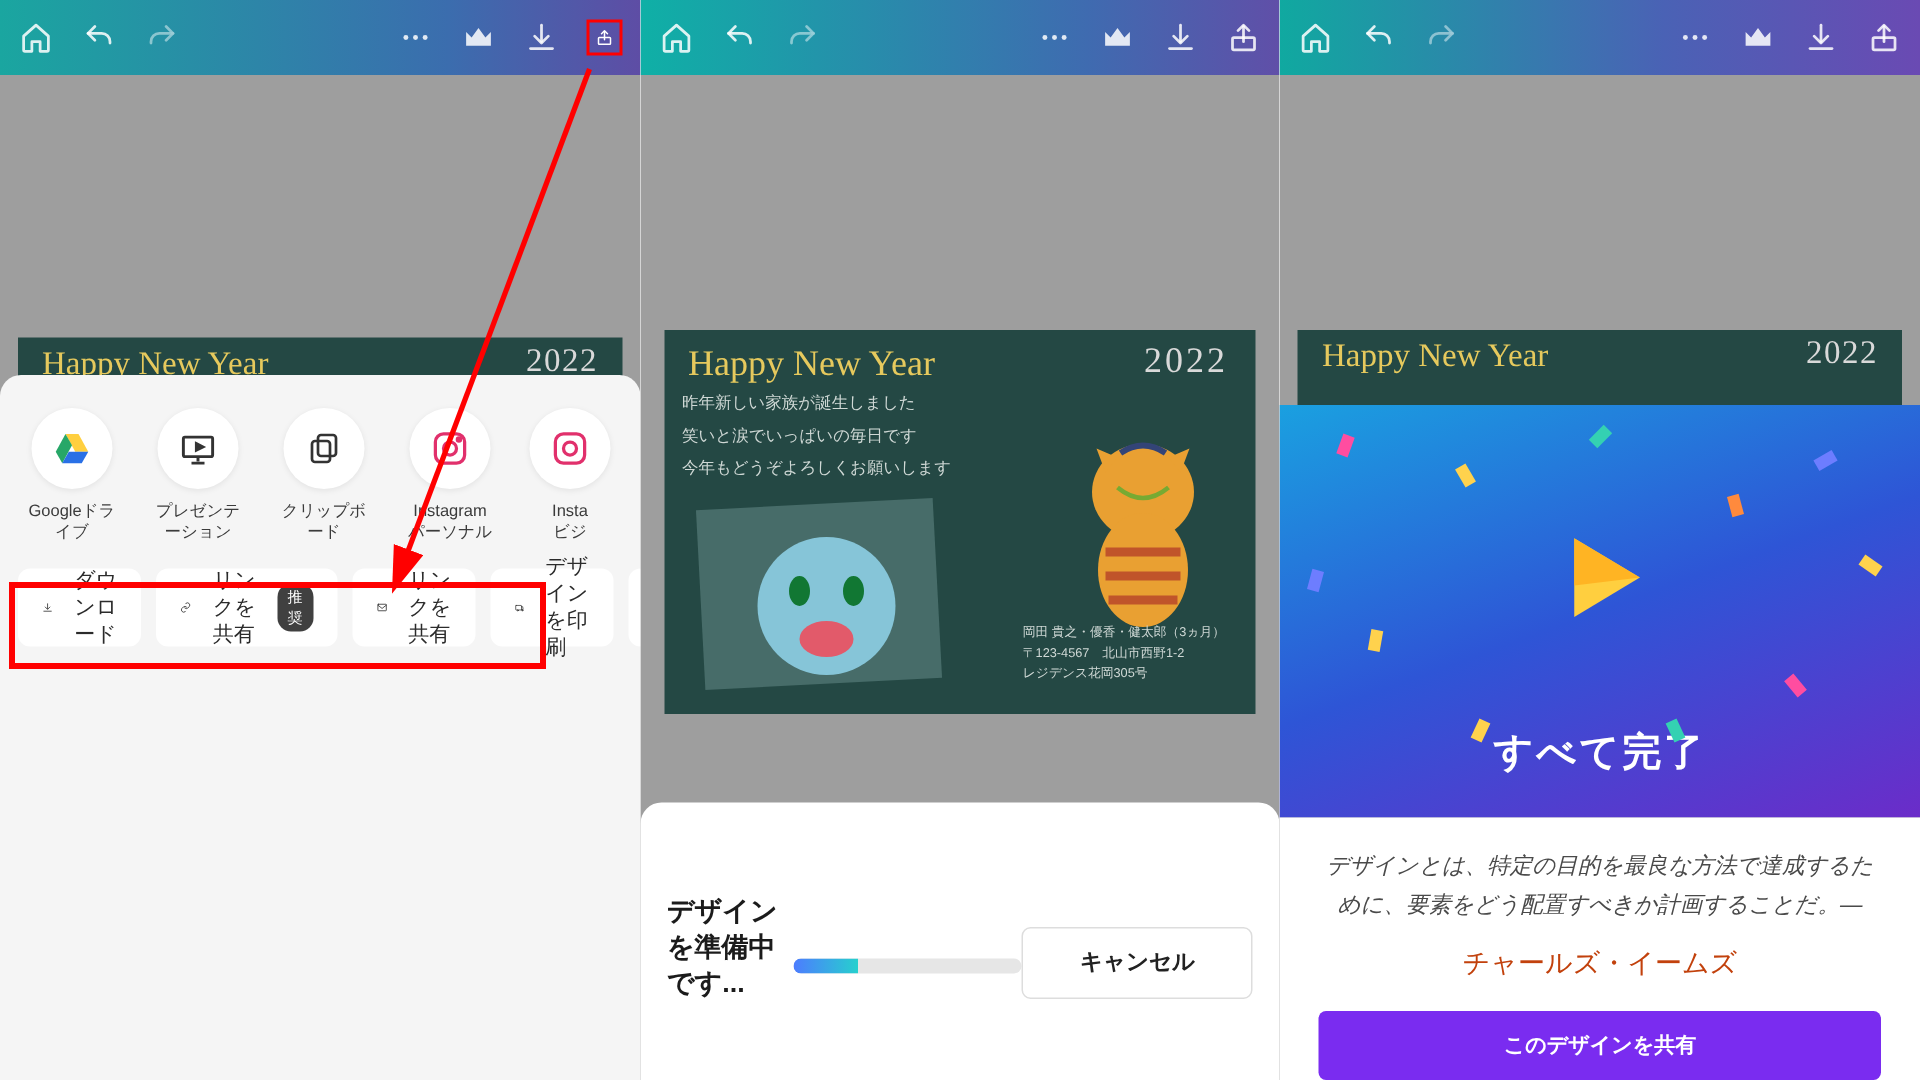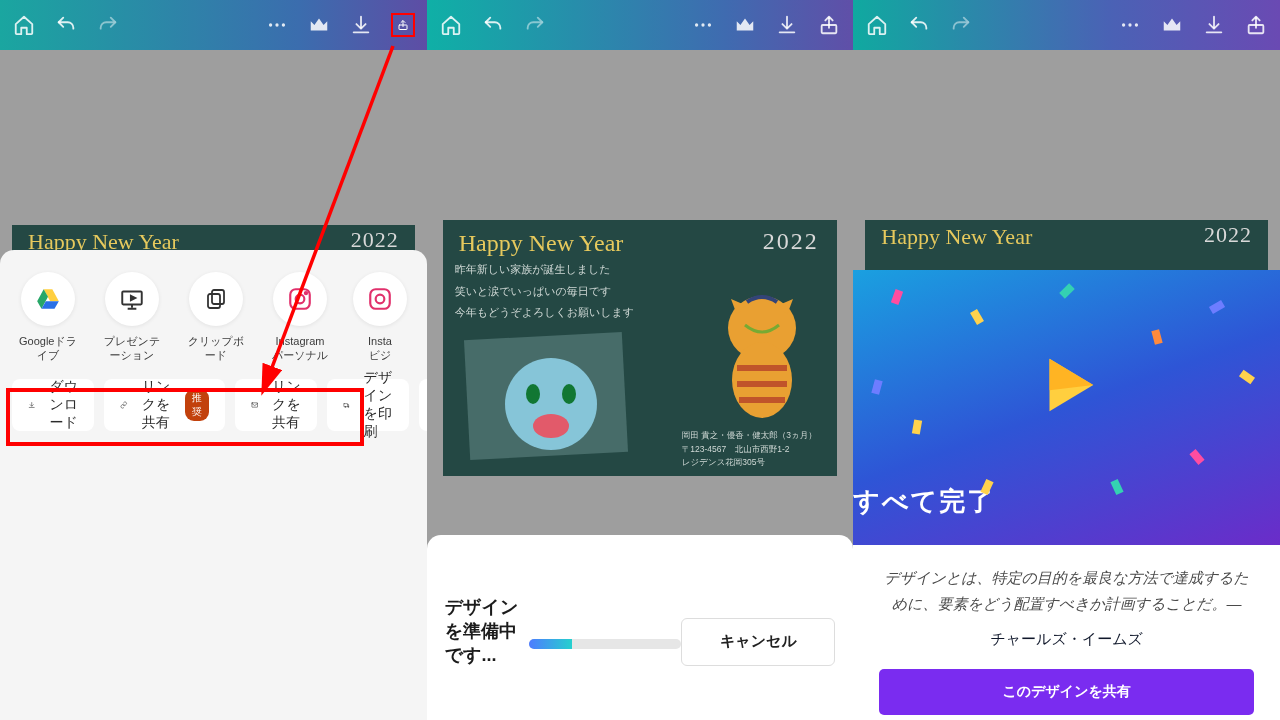--- a/index.html
+++ b/index.html
@@ -15,41 +15,41 @@
   .spacer { flex:1; }
   .canvas-bg { background:#9e9e9e; position:absolute; top:50px; left:0; right:0; bottom:0; }
   
   .sheet1 { position:absolute; left:0; right:0; bottom:0; height:470px; background:#f5f5f5; border-top-left-radius:14px; border-top-right-radius:14px; padding:18px 0 0 0; overflow:hidden;}
   .appsrow { display:flex; gap:0; padding:4px 6px 10px 6px; overflow:hidden; }
   .appitem { width:84px; display:flex; flex-direction:column; align-items:center; gap:8px; flex:0 0 auto; }
   .appitem .circ { width:54px; height:54px; border-radius:50%; background:#ffffff; display:flex; align-items:center; justify-content:center; box-shadow:0 1px 4px rgba(0,0,0,0.08);}
   .appitem .lbl { font-size:11px; color:#3b3b3b; text-align:center; line-height:1.3; white-space:pre; }
   .optlist { padding:6px 12px 0 12px; display:flex; flex-direction:row; gap:10px; }
   .optitem { background:#fff; border-radius:8px; height:52px; display:flex; align-items:center; padding:0 16px; gap:14px; font-size:14px; color:#2b2b2b; }
-  .badge { background:#c2410c; color:#fff; font-size:10px; padding:2px 7px; border-radius:9px; margin-left:auto; }
+  .badge { background:#404040; color:#fff; font-size:10px; padding:2px 7px; border-radius:9px; margin-left:auto; }
   .optitem svg { width:22px; height:22px; fill:none; stroke:#333; stroke-width:1.8; stroke-linecap:round; stroke-linejoin:round; }
   .highlight-box { position:absolute; border:4px solid #ff0000; pointer-events:none; }
   .card { position:absolute; background:#244844; border-radius:0; }
   .card .title { font-family: cursive; color:#e6c95d; font-size:24px; padding:10px 16px 0 16px; }
   .card .year { position:absolute; top:8px; right:18px; color:#d9d9d9; font-size:24px; letter-spacing:2px; font-family:serif;}
   .card .msg { color:#cfd8d5; font-size:11px; padding:4px 12px; line-height:1.6; }
   
   .sheet2 { position:absolute; left:0; right:0; bottom:0; height:185px; background:#fff; border-top-left-radius:14px; border-top-right-radius:14px; padding:24px 18px 18px 18px; display:flex; flex-direction:row; align-items:center; }
   .sheet2 .hd { font-size:18px; font-weight:700; color:#1b1b1b; }
   .progress { width:92%; height:10px; border-radius:6px; background:#e6e6e6; margin-top:26px; overflow:hidden; }
   .progress .fill { height:100%; width:28%; background:linear-gradient(90deg,#4d7cff,#26d0ce); }
   .btn-cancel { width:92%; height:48px; margin-top:22px; border-radius:6px; background:#fff; border:1px solid #ddd; font-size:15px; font-weight:600; color:#222; }
   
-  .celebrate { position:absolute; left:0; right:0; top:270px; height:275px; background:linear-gradient(160deg,#1aa0e0 0%, #2e55d6 50%, #6b2cc9 100%); display:flex; flex-direction:column; align-items:flex-start; justify-content:flex-end; color:#fff; padding-bottom:26px;}
+  .celebrate { position:absolute; left:0; right:0; top:270px; height:275px; background:linear-gradient(160deg,#1aa0e0 0%, #2e55d6 50%, #6b2cc9 100%); display:flex; flex-direction:column; align-items:center; justify-content:flex-end; color:#fff; padding-bottom:26px;}
   .celebrate .bigtext { font-size:26px; font-weight:700; letter-spacing:2px; }
   .confetti { position:absolute; inset:0; }
   .conf { position:absolute; width:8px; height:14px; }
   .sheet3 { position:absolute; left:0; right:0; bottom:0; top:545px; background:#fff; display:flex; flex-direction:column; align-items:center; padding:20px 26px 0 26px; gap:14px; }
   .quote { font-size:15px; color:#4a4a4a; font-style:italic; text-align:center; line-height:1.7; }
-  .author { font-size:15px; color:#0f172a; text-align:left; }
+  .author { font-size:18px; color:#c2410c; text-align:left; }
   .btn-share { width:100%; height:46px; margin-top:6px; border:none; border-radius:5px; background:#7a2cf0; color:#fff; font-size:14px; font-weight:600; }
   .arrow-line { position:absolute; pointer-events:none; }
   .peek-card { position:absolute; top:225px; left:12px; right:12px; height:32px; background:#244844; overflow:hidden;}
   .peek-card .t { font-family:cursive; color:#e6c95d; font-size:22px; padding:4px 16px 0 16px;}
   .peek-card .y { position:absolute; top:2px; right:16px; color:#d9d9d9; font-size:22px; font-family:serif; letter-spacing:1px;}
   .tiger { position:absolute; }
   .playicon { width:70px; height:70px; position:absolute; top:80px; left:calc(50% - 35px);}
   .dots svg, .crown svg { stroke:none; fill:currentColor; }
   .sharebox { border:2px solid #ff0000; padding:4px; }
 </style>
@@ -290,21 +290,21 @@
 
     <svg class="tiger" style="right:20px; top:60px; width:110px; height:140px;">
       <ellipse cx="55" cy="48" rx="34" ry="32" fill="#e9a032"></ellipse>
       <ellipse cx="55" cy="100" rx="30" ry="38" fill="#e9a032"></ellipse>
       <path d="M30 35 l-6 -16 l14 6z M80 35 l6 -16 l-14 6z" fill="#e9a032"></path>
       <path d="M38 45 q17 14 34 0" stroke="#7a3" stroke-width="3" fill="none"></path>
       <path d="M30 88 h50 M30 104 h50 M32 120 h46" stroke="#c0542a" stroke-width="6"></path>
       <path d="M40 22 q15 -10 30 0" stroke="#347" stroke-width="4" fill="none"></path>
     </svg>
 
-    <div style="position:absolute; right:20px; bottom:6px; text-align:left; color:#cfd8d5; font-size:8.5px; line-height:1.6;">
+    <div style="position:absolute; right:20px; bottom:20px; text-align:left; color:#cfd8d5; font-size:8.5px; line-height:1.6;">
       <div>岡田 貴之・優香・健太郎（3ヵ月）</div>
       <div>〒123-4567　北山市西野1-2</div>
       <div>レジデンス花岡305号</div>
     </div>
   </div>
 
   <div class="sheet2">
     <div class="hd">デザインを準備中です...</div>
     <div class="progress">
         <div class="fill"></div>

